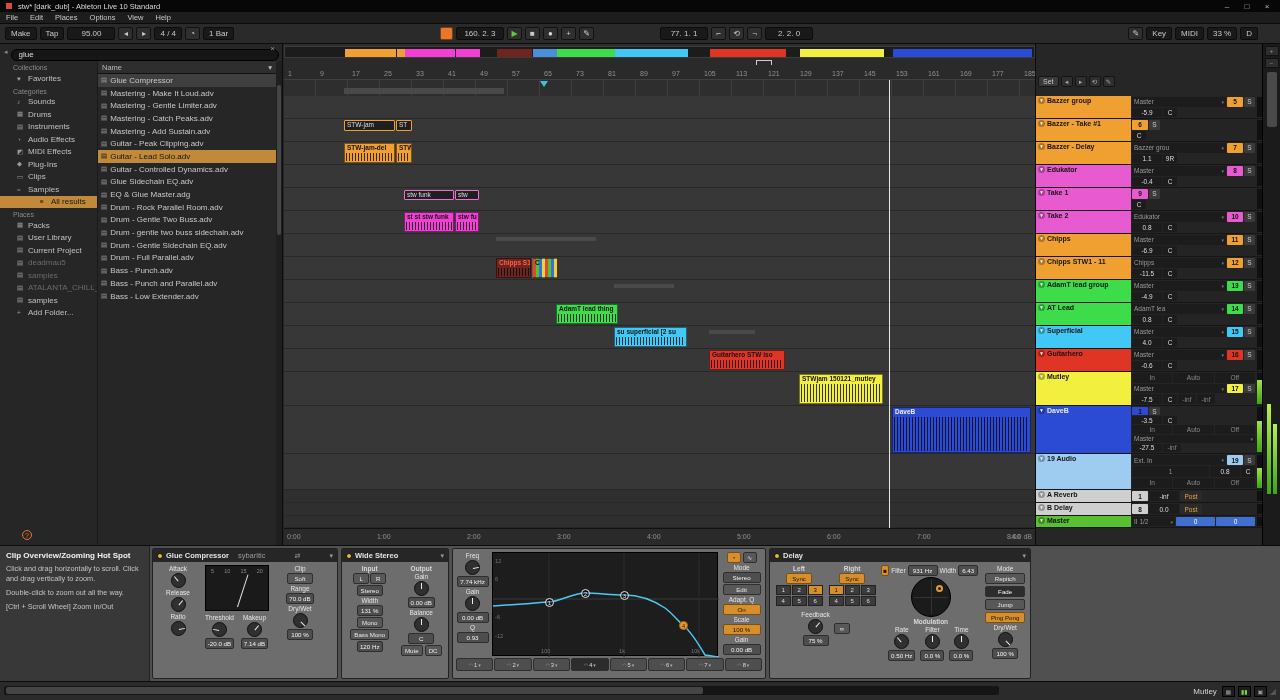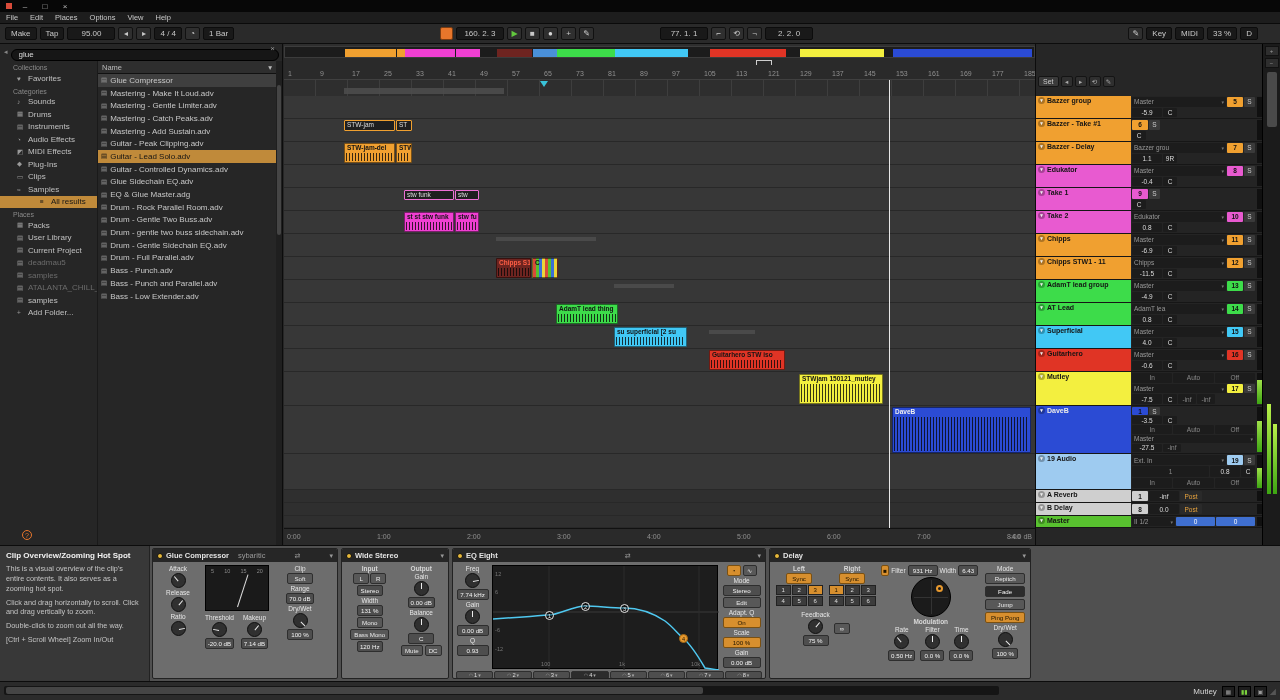--- a/index.html
+++ b/index.html
@@ -166,20 +166,21 @@
   #status-right .stTrack { font-size:8px; color:#d5d5d5; margin-right:2px; }
   .sticon { width:13px; height:11px; background:#1e1e1e; border:1px solid #000; color:#999; font-size:6px; text-align:center; line-height:10px; }
   .sticon.green { color:#7ad13c; }
   .grip { color:#555; font-size:8px; }
 </style>
 </head>
 <body>
 
 <div id="titlebar">
   <span class="appdot"></span>
+  <span class="title">stw* [dark_dub] - Ableton Live 10 Standard</span>
   <span class="wctrl">–</span>
   <span class="wctrl">□</span>
   <span class="wctrl">×</span>
 </div>
 
 <div id="menubar">
     <div id="menu-items">
       <div class="menu-item">File</div>
       <div class="menu-item">Edit</div>
       <div class="menu-item">Places</div>
@@ -971,21 +972,20 @@
     <div id="vmeters">
       <div style="height:90px"></div>
         <div style="height:70px"></div>
     </div>
   </div>
 </div>
 
 <div id="devices">
   <div id="info-box">
     <h3>Clip Overview/Zooming Hot Spot</h3>
-    <p>This is a visual overview of the clip's entire contents. It also serves as a zooming hot spot.</p>
     <p>Click and drag horizontally to scroll. Click and drag vertically to zoom.</p>
     <p>Double-click to zoom out all the way.</p>
     <p>[Ctrl + Scroll Wheel] Zoom In/Out</p>
   </div>
 
   <div id="device-chain">
 
     <div class="dev" style="width:186px">
       <div class="dtitle">
         <span class="dled"></span>
@@ -1084,26 +1084,20 @@
           <span class="dval">C</span>
           <div class="hrow">
             <span class="dbtn" style="min-width:20px">Mute</span>
             <span class="dbtn" style="min-width:16px">DC</span>
           </div>
         </div>
       </div>
     </div>
 
     <div class="dev" style="width:314px">
-      <div class="dtitle">
-        <span class="dled"></span>
-        <span>EQ Eight</span>
-        <span class="dicon">⇄</span>
-        <span class="dicon">▾</span>
-      </div>
       <div class="dbody" style="flex-direction:column; gap:0">
         <div class="hrow" style="align-items:flex-start; gap:3px">
           <div class="dcol" style="width:34px">
             <span class="dlabel">Freq</span>
             <div class="knob k3">
                 <span class="nd"></span>
               </div>
             <span class="dval" style="min-width:32px">7.74 kHz</span>
             <span class="dlabel">Gain</span>
             <div class="knob">

